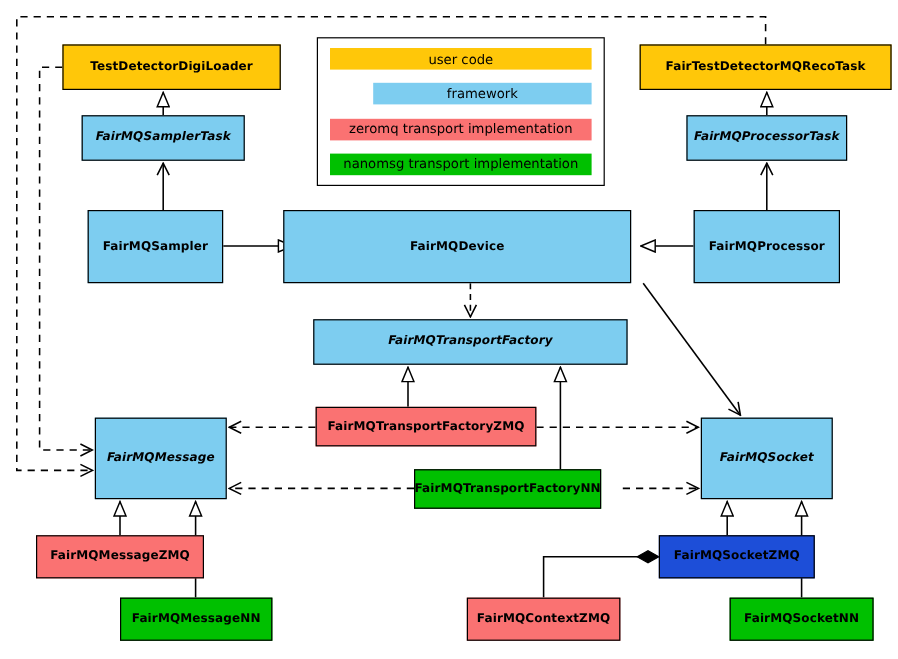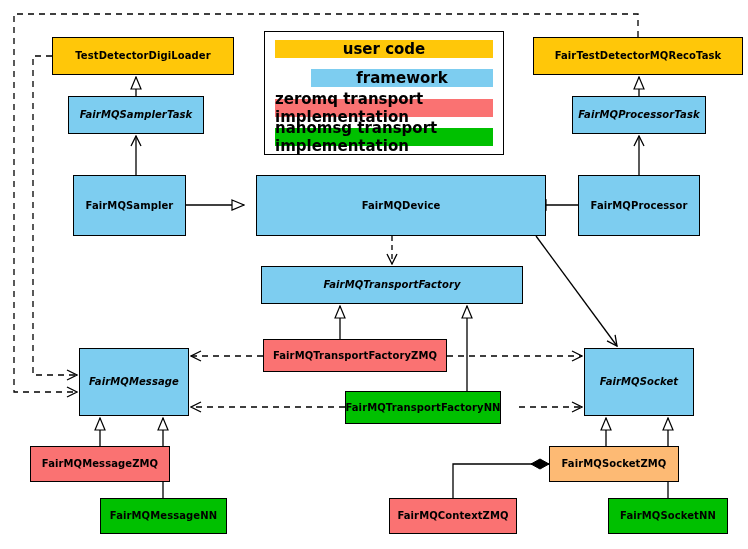--- a/index.html
+++ b/index.html
@@ -54,22 +54,22 @@
     display: flex;
     flex-direction: column;
     justify-content: space-between;
   }
   .legend-row {
     box-sizing: border-box;
     height: 18px;
     display: flex;
     align-items: center;
     justify-content: center;
-    font-size: 15px;
-    font-weight: bold;
+    font-size: 11px;
+    font-weight: normal;
     color: #000000;
   }
 </style>
 </head>
 <body>
 
 <div id="diagram">
 
   <svg id="edges" viewBox="0 0 748 549" width="748" height="549" xmlns="http://www.w3.org/2000/svg">
     <defs>
@@ -135,21 +135,21 @@
   </div>
 
   <div class="node abstract" style="left:68px; top:96px; width:136px; height:38px; background:#7DCDF0;">
     <span>FairMQSamplerTask</span>
   </div>
 
   <div class="node" style="left:73px; top:175px; width:113px; height:61px; background:#7DCDF0;">
     <span>FairMQSampler</span>
   </div>
 
-  <div class="node" style="left:256px; top:175px; width:290px; height:61px; background:#7DCDF0;">
+  <div class="node" style="left:236px; top:175px; width:290px; height:61px; background:#7DCDF0;">
     <span>FairMQDevice</span>
   </div>
 
   <div class="node" style="left:578px; top:175px; width:122px; height:61px; background:#7DCDF0;">
     <span>FairMQProcessor</span>
   </div>
 
   <div class="node abstract" style="left:572px; top:96px; width:134px; height:38px; background:#7DCDF0;">
     <span>FairMQProcessorTask</span>
   </div>
@@ -179,21 +179,21 @@
   </div>
 
   <div class="node" style="left:100px; top:498px; width:127px; height:36px; background:#00C000;">
     <span>FairMQMessageNN</span>
   </div>
 
   <div class="node abstract" style="left:584px; top:348px; width:110px; height:68px; background:#7DCDF0;">
     <span>FairMQSocket</span>
   </div>
 
-  <div class="node" style="left:549px; top:446px; width:130px; height:36px; background:#fdba74;">
+  <div class="node" style="left:549px; top:446px; width:130px; height:36px; background:#1d4ed8;">
     <span>FairMQSocketZMQ</span>
   </div>
 
   <div class="node" style="left:608px; top:498px; width:120px; height:36px; background:#00C000;">
     <span>FairMQSocketNN</span>
   </div>
 
   <div class="node" style="left:389px; top:498px; width:128px; height:36px; background:#FA7272;">
     <span>FairMQContextZMQ</span>
   </div>

